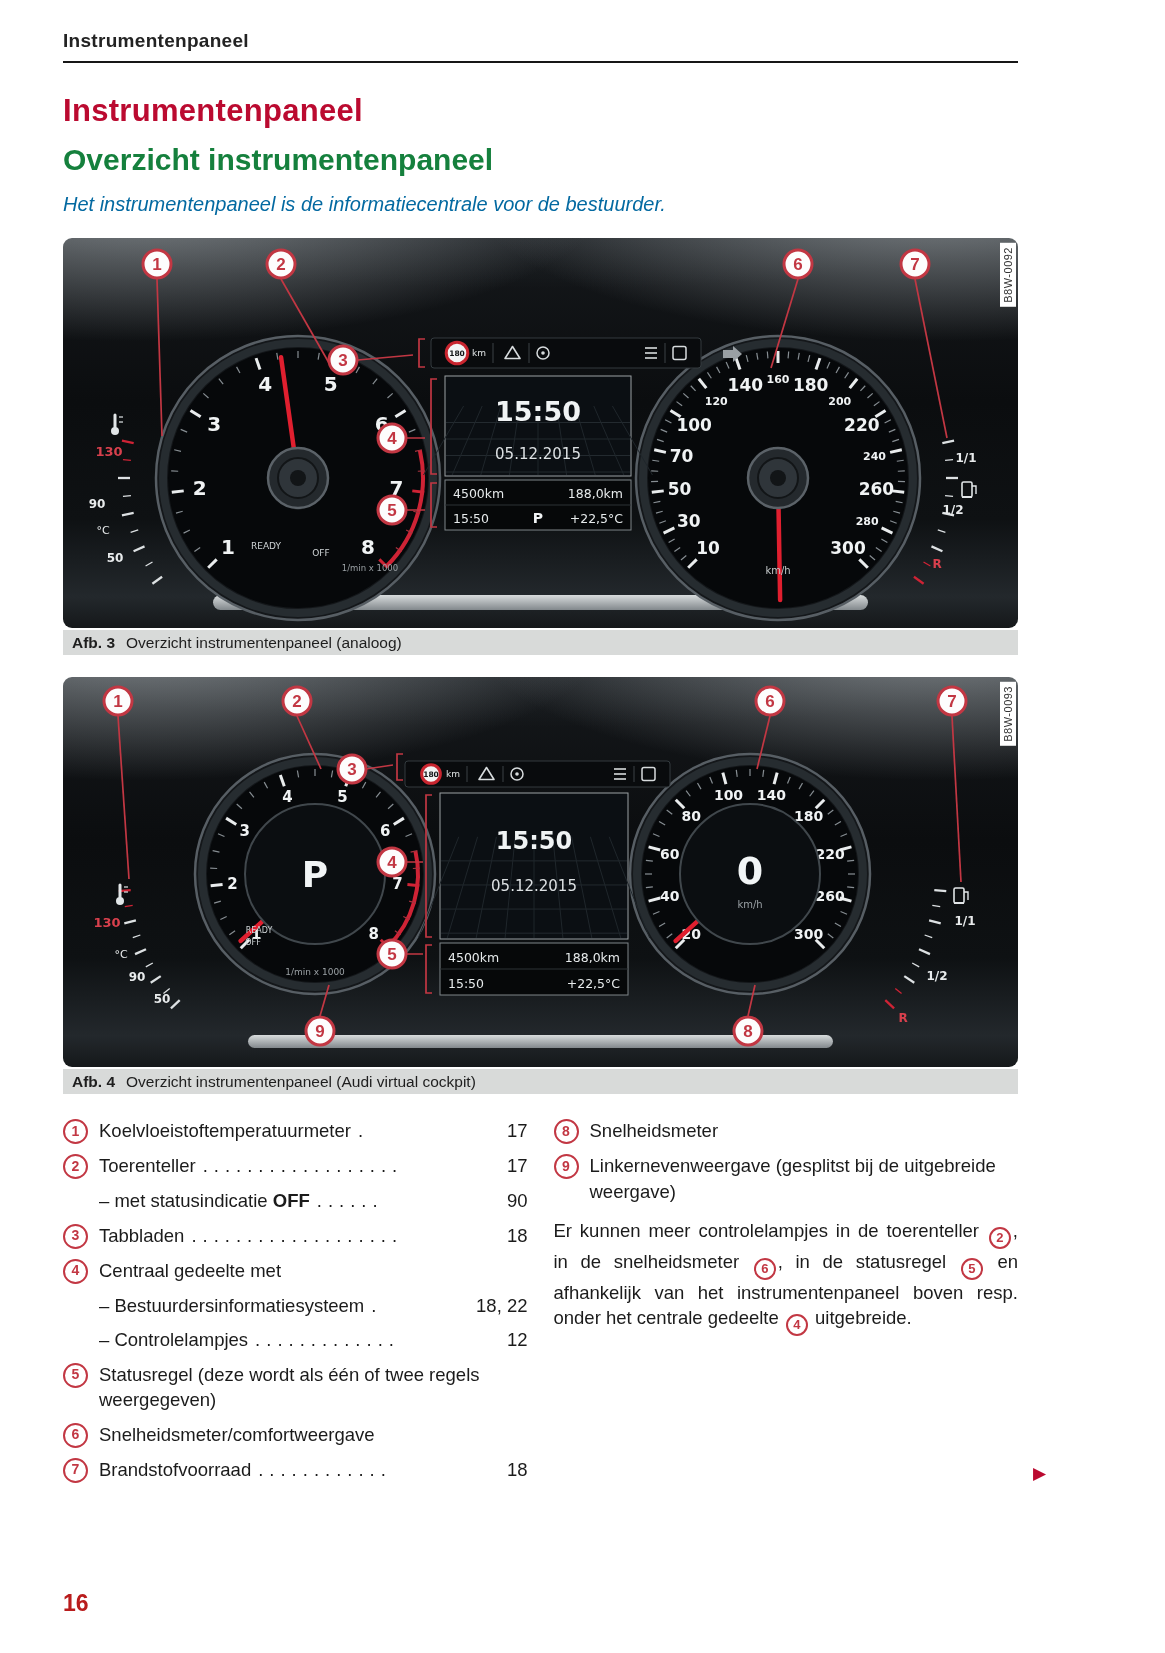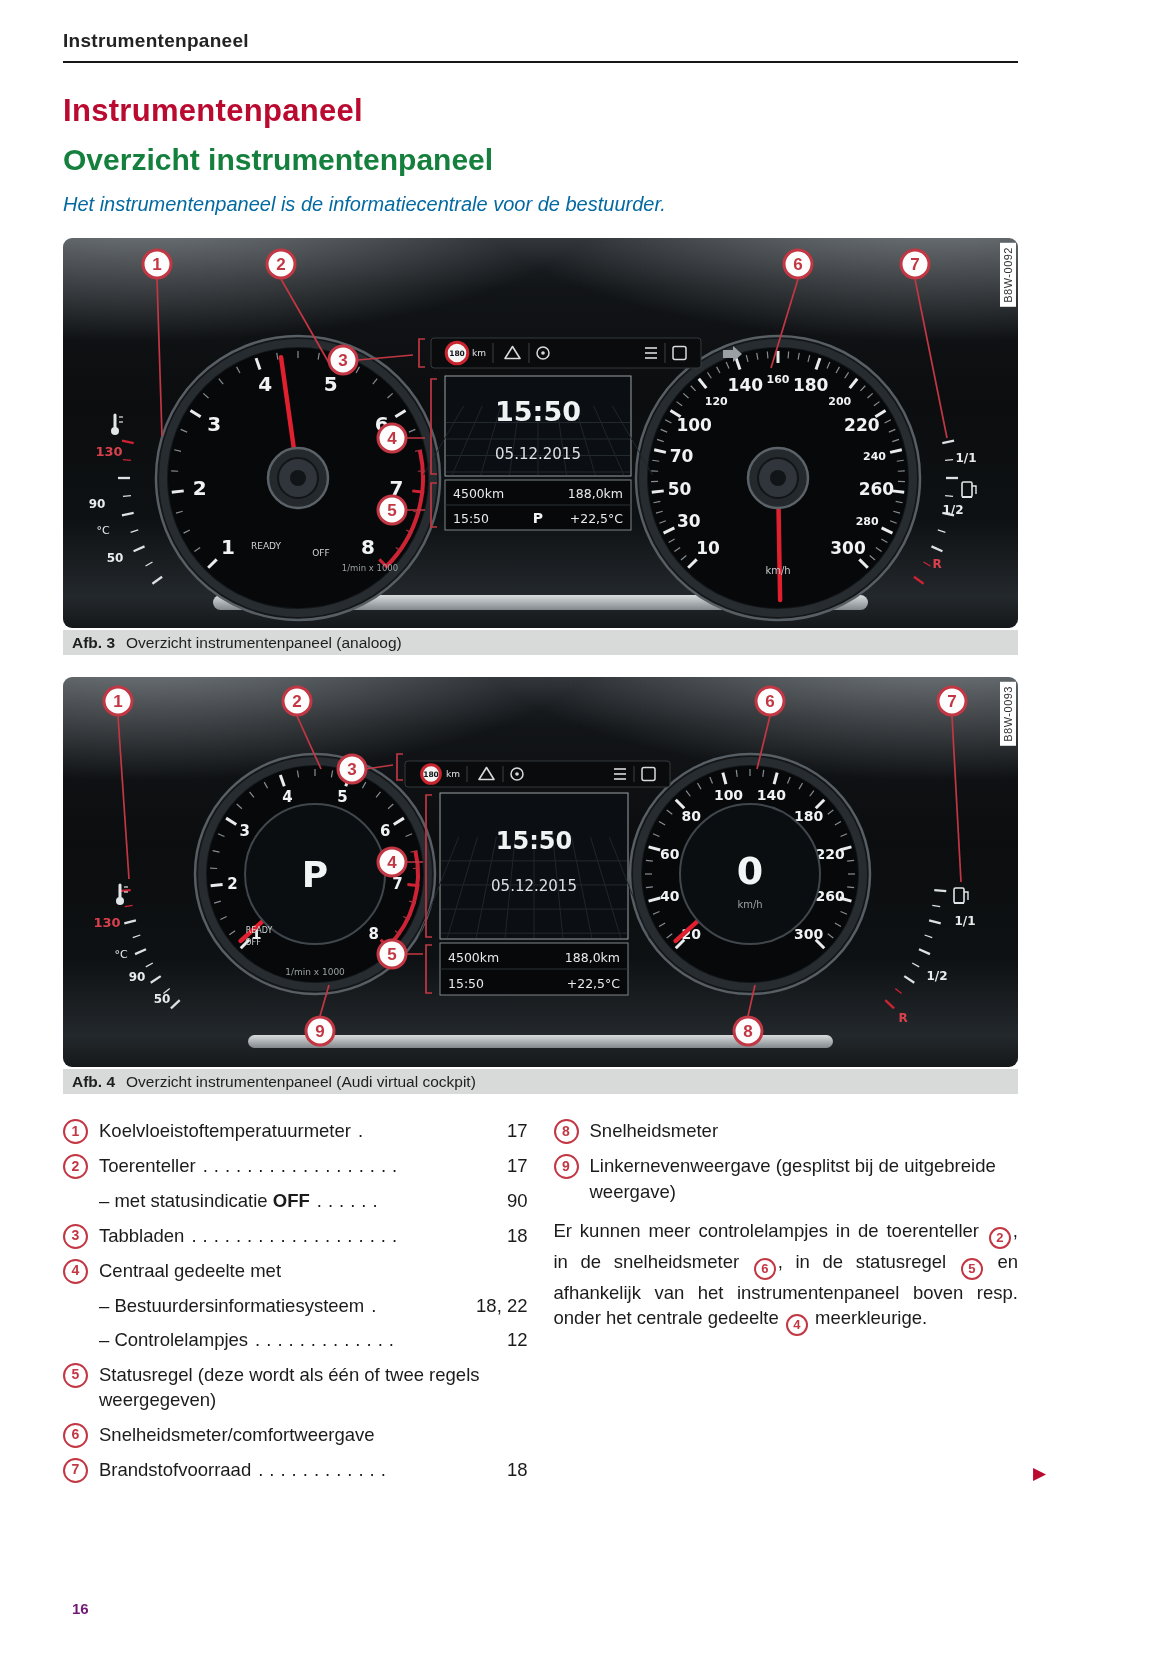--- a/index.html
+++ b/index.html
@@ -28,21 +28,21 @@
 .lrow{display:flex;align-items:flex-start;margin-bottom:9px;}
 .lrow.indent{padding-left:36px;}
 .lnum{flex:0 0 auto;width:25px;height:25px;border:2px solid #c23743;border-radius:50%;background:#fff;color:#c23743;font-weight:bold;font-size:14px;display:inline-flex;align-items:center;justify-content:center;margin-right:11px;margin-top:1px;}
 .ltext{flex:0 1 auto;}
 .ldots{flex:1 1 auto;overflow:hidden;white-space:nowrap;letter-spacing:6px;margin-left:7px;}
 .lpage{flex:0 0 auto;margin-left:6px;white-space:nowrap;}
 .paras{margin-top:14px;}
 .lpara{text-align:justify;margin-bottom:15px;}
 .iref{display:inline-flex;width:22px;height:22px;border:2px solid #c23743;border-radius:50%;background:#fff;color:#c23743;font-weight:bold;font-size:13px;align-items:center;justify-content:center;vertical-align:-5px;margin:0 2px;}
 .cont{position:absolute;right:-28px;bottom:6px;color:#bb0a30;font-size:17px;}
-.page-number{position:absolute;left:72px;bottom:36px;font-size:15px;font-weight:bold;color:#701a75;}
+.page-number{position:absolute;left:63px;bottom:36px;font-size:23px;font-weight:bold;color:#b91c1c;}
 </style>
 </head>
 <body>
 
 <div class="page">
   <div class="running-header">Instrumentenpaneel</div>
   <h1 class="chapter-title">Instrumentenpaneel</h1>
   <h2 class="section-title">Overzicht instrumentenpaneel</h2>
   <p class="intro">Het instrumentenpaneel is de informatiecentrale voor de bestuurder.</p>
 
@@ -644,20 +644,20 @@
     <div class="col" id="legend-right">
         <div class="lrow">
           <span class="lnum">8</span>
           <span class="ltext"><span>Snelheidsmeter</span></span>
         </div>
         <div class="lrow">
           <span class="lnum">9</span>
           <span class="ltext"><span>Linkernevenweergave (gesplitst bij de uitgebreide weergave)</span></span>
         </div>
         <div class="paras">
-          <p class="lpara"><span>Er kunnen meer controlelampjes in de toerenteller </span><span class="iref">2</span><span>, in de snelheidsmeter </span><span class="iref">6</span><span>, in de statusregel </span><span class="iref">5</span><span> en afhankelijk van het instrumentenpaneel boven resp. onder het centrale gedeelte </span><span class="iref">4</span><span> meerkleurige.</span></p>
+          <p class="lpara"><span>Er kunnen meer controlelampjes in de toerenteller </span><span class="iref">2</span><span>, in de snelheidsmeter </span><span class="iref">6</span><span>, in de statusregel </span><span class="iref">5</span><span> en afhankelijk van het instrumentenpaneel boven resp. onder het centrale gedeelte </span><span class="iref">4</span><span> uitgebreide.</span></p>
         </div>
         <span class="cont">▶</span>
       </div>
   </section>
 
   <div class="page-number">16</div>
 </div>
 
 </body></html>

